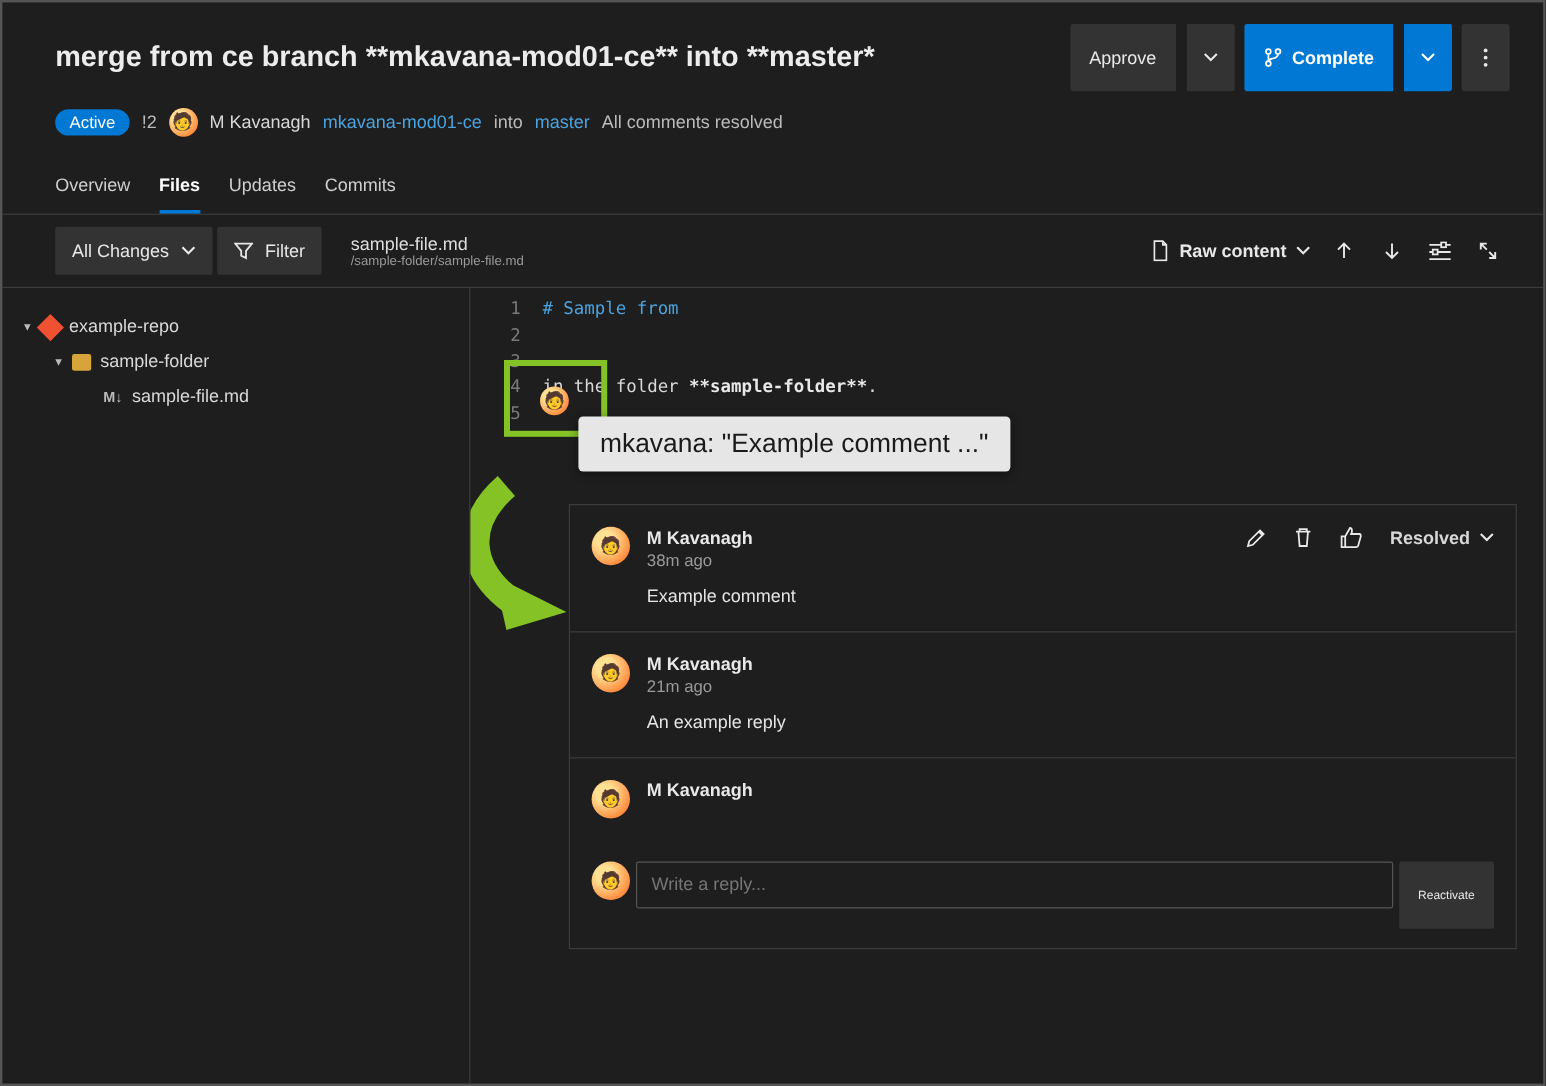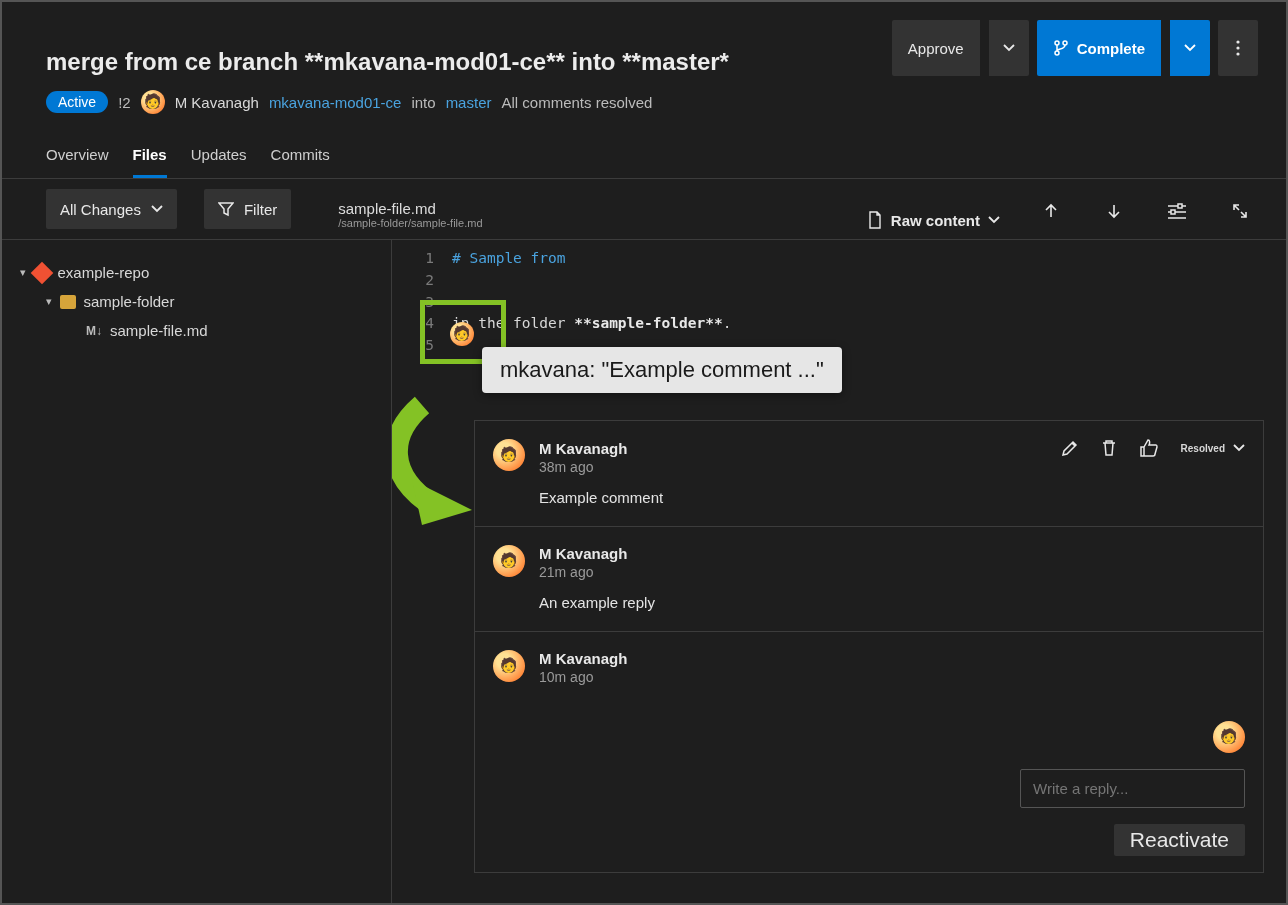--- a/index.html
+++ b/index.html
@@ -12,21 +12,21 @@
     height: 905px;
     overflow: hidden;
     border: 2px solid #555;
   }
   .header {
     padding: 18px 28px 0 44px;
     border-bottom: 1px solid #3c3c3c;
   }
   .title-row {
     display: flex;
-    align-items: flex-end;
+    align-items: center;
     justify-content: space-between;
   }
   .pr-title {
     font-size: 24px;
     font-weight: 600;
     color: #ececec;
   }
   .actions {
     display: flex;
     gap: 8px;
@@ -83,24 +83,24 @@
     font-size:15px;
   }
   .tab.active {
     color:#fff;
     border-bottom: 3px solid #0078d4;
     font-weight:600;
   }
   
   .toolbar {
     display:flex;
-    align-items:flex-end;
+    align-items:center;
     padding: 10px 28px 10px 44px;
     border-bottom:1px solid #3c3c3c;
-    gap:27px;
+    gap:4px;
   }
   .dropdown-btn {
     background:#333; color:#e8e8e8; border:none;
     height:40px; padding:0 14px; display:inline-flex; align-items:center; gap:10px;
     cursor:pointer; font-size:15px; border-radius:2px;
   }
   .filepath { margin-left:20px;}
   .filepath .fname{color:#ddd;font-size:15px;}
   .filepath .fpath{color:#999;font-size:11px;}
   .toolbar-spacer{flex:1;}
@@ -146,26 +146,26 @@
   .comment{padding:18px 18px 20px;border-bottom:1px solid #3c3c3c;display:flex;gap:14px;}
   .comment.last{border-bottom:none;}
   .cav{flex:0 0 32px;}
   .cav .avatar{width:32px;height:32px;}
   .cbody{flex:1;}
   .chead{display:flex;align-items:center;}
   .cname{font-weight:600;color:#e8e8e8;font-size:15px;}
   .ctools{margin-left:auto;display:flex;align-items:center;gap:22px;color:#d8d8d8;}
   .ctime{color:#9a9a9a;font-size:14px;margin-top:2px;}
   .ctext{margin-top:14px;color:#e4e4e4;font-size:15px;}
-  .reply-row{display:flex;gap:16px;align-items:flex-end;padding:16px 18px;flex-direction:column;}
+  .reply-row{display:flex;gap:5px;align-items:flex-start;padding:16px 18px;}
   .reply-input{
     flex:1;background:#1e1e1e;border:1px solid #555;color:#999;
     padding:10px 12px;font-size:15px;border-radius:2px;
   }
-  .react-btn{background:#333;color:#e8e8e8;border:none;height:32px;padding:0 16px;font-size:21px;cursor:pointer;border-radius:2px;}
+  .react-btn{background:#333;color:#e8e8e8;border:none;height:56px;padding:0 16px;font-size:10px;cursor:pointer;border-radius:2px;}
   svg{display:block;}
 </style>
 </head>
 <body>
 
 <div class="header">
   <div class="title-row">
     <div class="pr-title">merge from ce branch **mkavana-mod01-ce** into **master*</div>
     <div class="actions">
       <button class="btn split-left">Approve</button>
@@ -331,21 +331,21 @@
               <span>
                   <svg width="16" height="18" viewBox="0 0 16 18">
                     <path d="M2 4h12M5 4V2h6v2M4 4l1 12h6l1-12" fill="none" stroke="#e8e8e8" stroke-width="1.5"></path>
                   </svg>
                 </span>
               <span>
                   <svg width="20" height="18" viewBox="0 0 20 18">
                     <path d="M2 8h3v9H2zM5 8l4-7c2 0 2 3 1 5h7c1 0 1 1 1 2l-2 7c0 1-1 2-2 2H5z" fill="none" stroke="#e8e8e8" stroke-width="1.5"></path>
                   </svg>
                 </span>
-              <span style="display:inline-flex;align-items:flex-end;gap:8px;font-size:10px;font-weight:600;">
+              <span style="display:inline-flex;align-items:center;gap:8px;font-size:15px;font-weight:600;">
                 <span>Resolved</span>
                 <svg width="12" height="12" viewBox="0 0 12 12">
                     <path d="M1 3l5 5 5-5" stroke="#e8e8e8" stroke-width="1.8" fill="none"></path>
                   </svg>
               </span>
             </div>
           </div>
           <div class="ctime">38m ago</div>
           <div class="ctext">Example comment</div>
         </div>
@@ -361,21 +361,20 @@
           <div class="ctext">An example reply</div>
         </div>
       </div>
 
       <div class="comment last">
         <div class="cav"><span class="avatar"></span></div>
         <div class="cbody">
           <div class="chead">
               <span class="cname">M Kavanagh</span>
             </div>
-          <div class="ctime">10m ago</div>
         </div>
       </div>
 
       <div class="reply-row">
         <span class="avatar" style="width:32px;height:32px;"></span>
         <input class="reply-input" placeholder="Write a reply..." style="">
         <button class="react-btn">Reactivate</button>
       </div>
     </div>
   </div>

